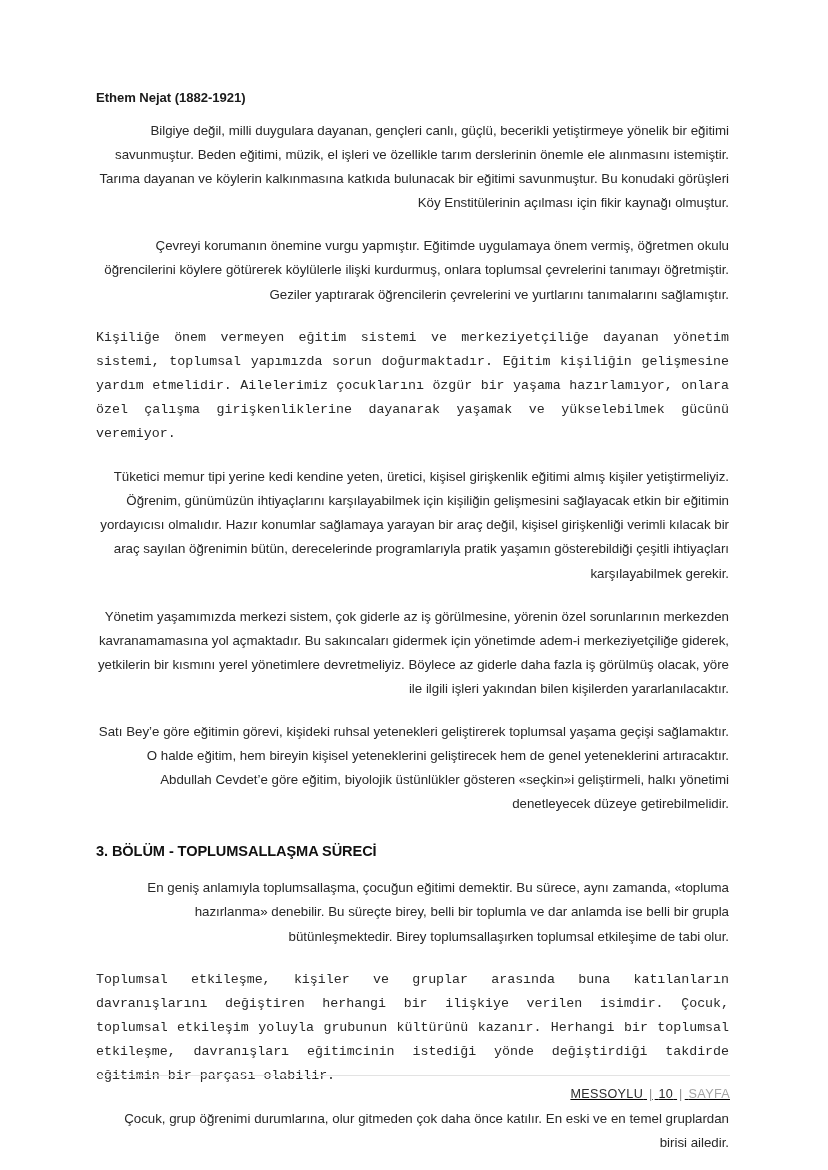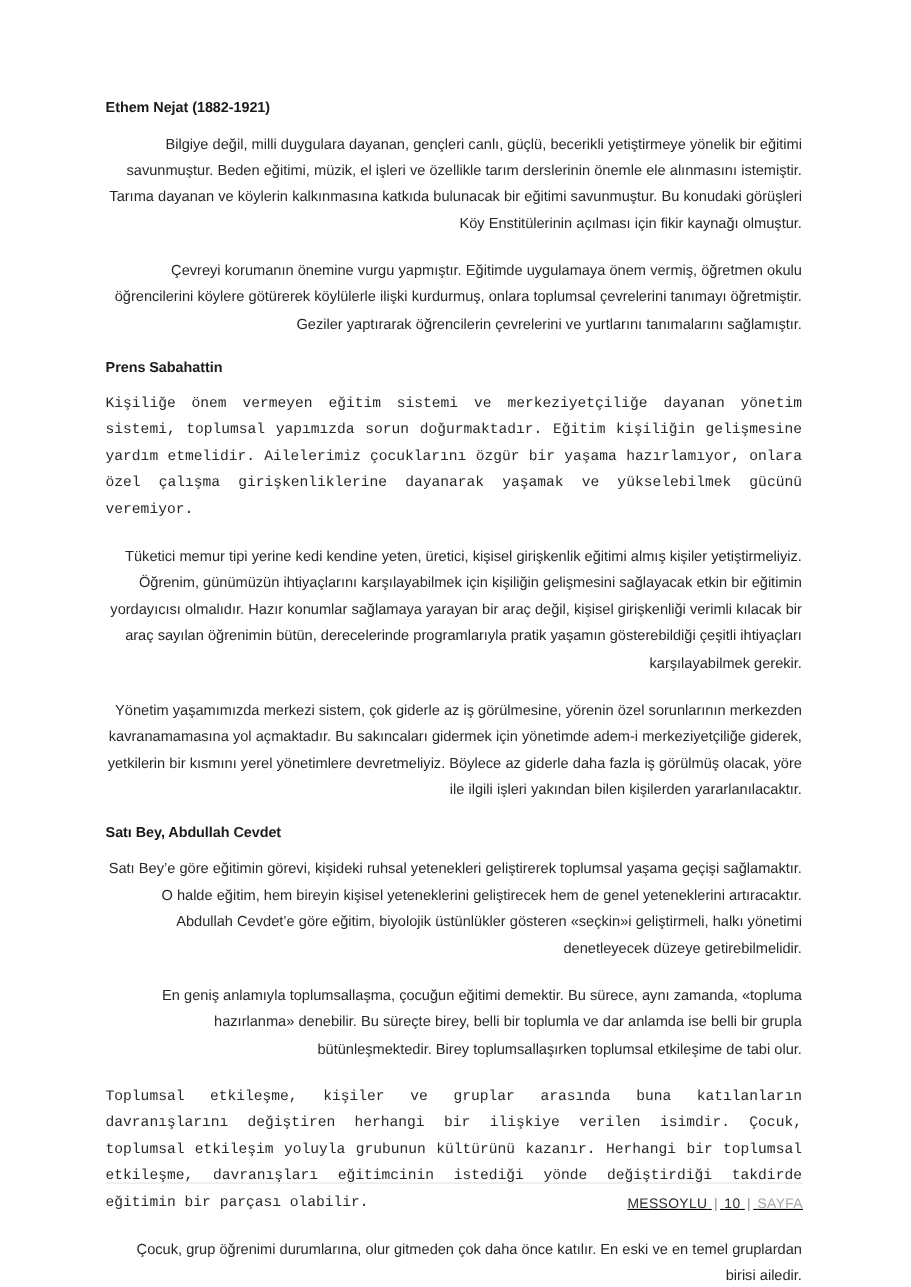--- a/index.html
+++ b/index.html
@@ -104,28 +104,27 @@
 <body>
 
 <div class="page">
 
   <div class="content">
 
     <h3 class="sub-heading">Ethem Nejat (1882-1921)</h3>
     <p class="body">Bilgiye değil, milli duygulara dayanan, gençleri canlı, güçlü, becerikli yetiştirmeye yönelik bir eğitimi savunmuştur. Beden eğitimi, müzik, el işleri ve özellikle tarım derslerinin önemle ele alınmasını istemiştir. Tarıma dayanan ve köylerin kalkınmasına katkıda bulunacak bir eğitimi savunmuştur. Bu konudaki görüşleri Köy Enstitülerinin açılması için fikir kaynağı olmuştur.</p>
     <p class="body">Çevreyi korumanın önemine vurgu yapmıştır. Eğitimde uygulamaya önem vermiş, öğretmen okulu öğrencilerini köylere götürerek köylülerle ilişki kurdurmuş, onlara toplumsal çevrelerini tanımayı öğretmiştir. Geziler yaptırarak öğrencilerin çevrelerini ve yurtlarını tanımalarını sağlamıştır.</p>
 
-    <h3 class="sub-heading">Prens Sabahattin</h3>
     <p class="body justify">Kişiliğe önem vermeyen eğitim sistemi ve merkeziyetçiliğe dayanan yönetim sistemi, toplumsal yapımızda sorun doğurmaktadır. Eğitim kişiliğin gelişmesine yardım etmelidir. Ailelerimiz çocuklarını özgür bir yaşama hazırlamıyor, onlara özel çalışma girişkenliklerine dayanarak yaşamak ve yükselebilmek gücünü veremiyor.</p>
     <p class="body">Tüketici memur tipi yerine kedi kendine yeten, üretici, kişisel girişkenlik eğitimi almış kişiler yetiştirmeliyiz. Öğrenim, günümüzün ihtiyaçlarını karşılayabilmek için kişiliğin gelişmesini sağlayacak etkin bir eğitimin yordayıcısı olmalıdır. Hazır konumlar sağlamaya yarayan bir araç değil, kişisel girişkenliği verimli kılacak bir araç sayılan öğrenimin bütün, derecelerinde programlarıyla pratik yaşamın gösterebildiği çeşitli ihtiyaçları karşılayabilmek gerekir.</p>
     <p class="body">Yönetim yaşamımızda merkezi sistem, çok giderle az iş görülmesine, yörenin özel sorunlarının merkezden kavranamamasına yol açmaktadır. Bu sakıncaları gidermek için yönetimde adem-i merkeziyetçiliğe giderek, yetkilerin bir kısmını yerel yönetimlere devretmeliyiz. Böylece az giderle daha fazla iş görülmüş olacak, yöre ile ilgili işleri yakından bilen kişilerden yararlanılacaktır.</p>
 
-    <h3 class="sub-heading">Satı Bey, Abdullah Cevdet</h3>
     <p class="body">Satı Bey’e göre eğitimin görevi, kişideki ruhsal yetenekleri geliştirerek toplumsal yaşama geçişi sağlamaktır. O halde eğitim, hem bireyin kişisel yeteneklerini geliştirecek hem de genel yeteneklerini artıracaktır. Abdullah Cevdet’e göre eğitim, biyolojik üstünlükler gösteren «seçkin»i geliştirmeli, halkı yönetimi denetleyecek düzeye getirebilmelidir.</p>
 
+    <h2 class="section-heading">3. BÖLÜM - TOPLUMSALLAŞMA SÜRECİ</h2>
     <p class="body">En geniş anlamıyla toplumsallaşma, çocuğun eğitimi demektir. Bu sürece, aynı zamanda, «topluma hazırlanma» denebilir. Bu süreçte birey, belli bir toplumla ve dar anlamda ise belli bir grupla bütünleşmektedir. Birey toplumsallaşırken toplumsal etkileşime de tabi olur.</p>
     <p class="body justify">Toplumsal etkileşme, kişiler ve gruplar arasında buna katılanların davranışlarını değiştiren herhangi bir ilişkiye verilen isimdir. Çocuk, toplumsal etkileşim yoluyla grubunun kültürünü kazanır. Herhangi bir toplumsal etkileşme, davranışları eğitimcinin istediği yönde değiştirdiği takdirde eğitimin bir parçası olabilir.</p>
     <p class="body last">Çocuk, grup öğrenimi durumlarına, olur gitmeden çok daha önce katılır. En eski ve en temel gruplardan birisi ailedir.</p>
 
   </div>
 
   <div class="footer">
     <div class="footer-rule"></div>
     <div class="footer-text">
       <span>MESSOYLU</span>

